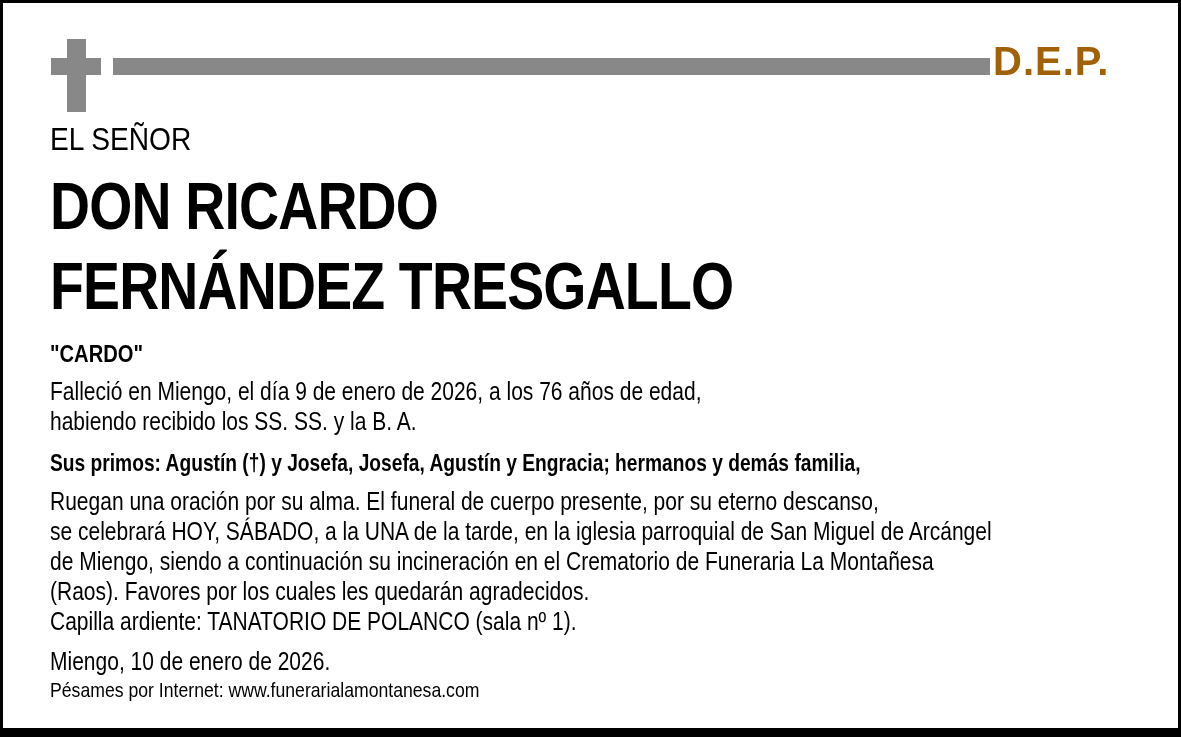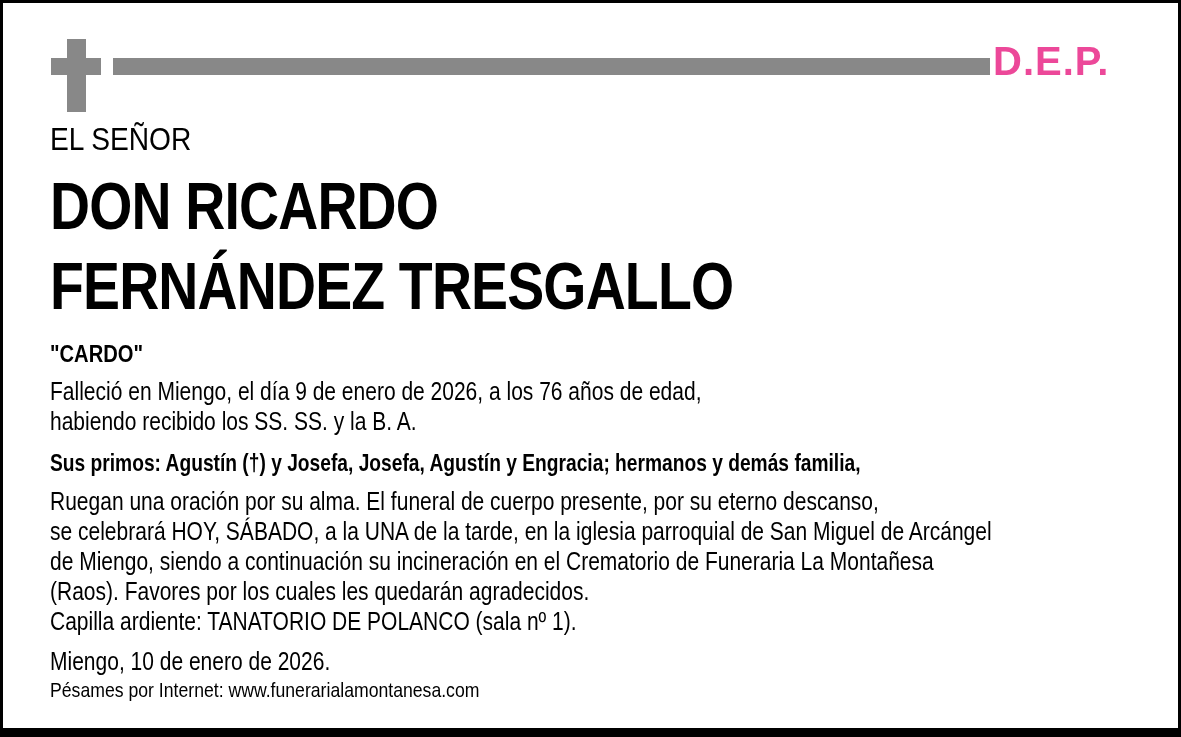--- a/index.html
+++ b/index.html
@@ -4,21 +4,21 @@
 <style>
   html, body { margin: 0; padding: 0; background: #000; }
   body { width: 1181px; height: 737px; position: relative; overflow: hidden; font-family: "Liberation Sans", "DejaVu Sans", sans-serif; }
   .card {
     position: absolute; left: 3px; top: 3px; width: 1175px; height: 725px;
     background: #fff; box-sizing: border-box;
   }
   .cross-v { position: absolute; left: 64px; top: 36px; width: 19px; height: 73px; background: #888; }
   .cross-h { position: absolute; left: 48px; top: 55px; width: 50px; height: 17px; background: #888; }
   .rule { position: absolute; left: 110px; top: 55px; width: 877px; height: 17px; background: #888; }
-  .dep { position: absolute; left: 990px; top: 34px; font-size: 40px; font-weight: bold; color: #ec4899; letter-spacing: 1px; line-height: 48px; text-align: center; }
+  .dep { position: absolute; left: 990px; top: 34px; font-size: 40px; font-weight: bold; color: #a16207; letter-spacing: 1px; line-height: 48px; text-align: center; }
   .t { position: absolute; left: 47px; color: #000; white-space: nowrap; }
   .senor { top: 116px; font-size: 32px; line-height: 40px; transform: scaleX(0.88); transform-origin: left; }
   .name { font-size: 66px; font-weight: bold; line-height: 70px; letter-spacing: -1px; transform: scaleX(0.84); transform-origin: left; }
   .name1 { top: 168px; }
   .name2 { top: 248px; }
   .nick { top: 336px; font-size: 24px; font-weight: bold; line-height: 30px; transform: scaleX(0.84); transform-origin: left; }
   .body { font-size: 25px; line-height: 29px; transform: scaleX(0.84); transform-origin: left; }
   .bold { font-weight: bold; font-size: 24px; transform: scaleX(0.80); transform-origin: left; }
   .small { font-size: 21px; line-height: 26px; transform: scaleX(0.84); transform-origin: left; }
 </style>

